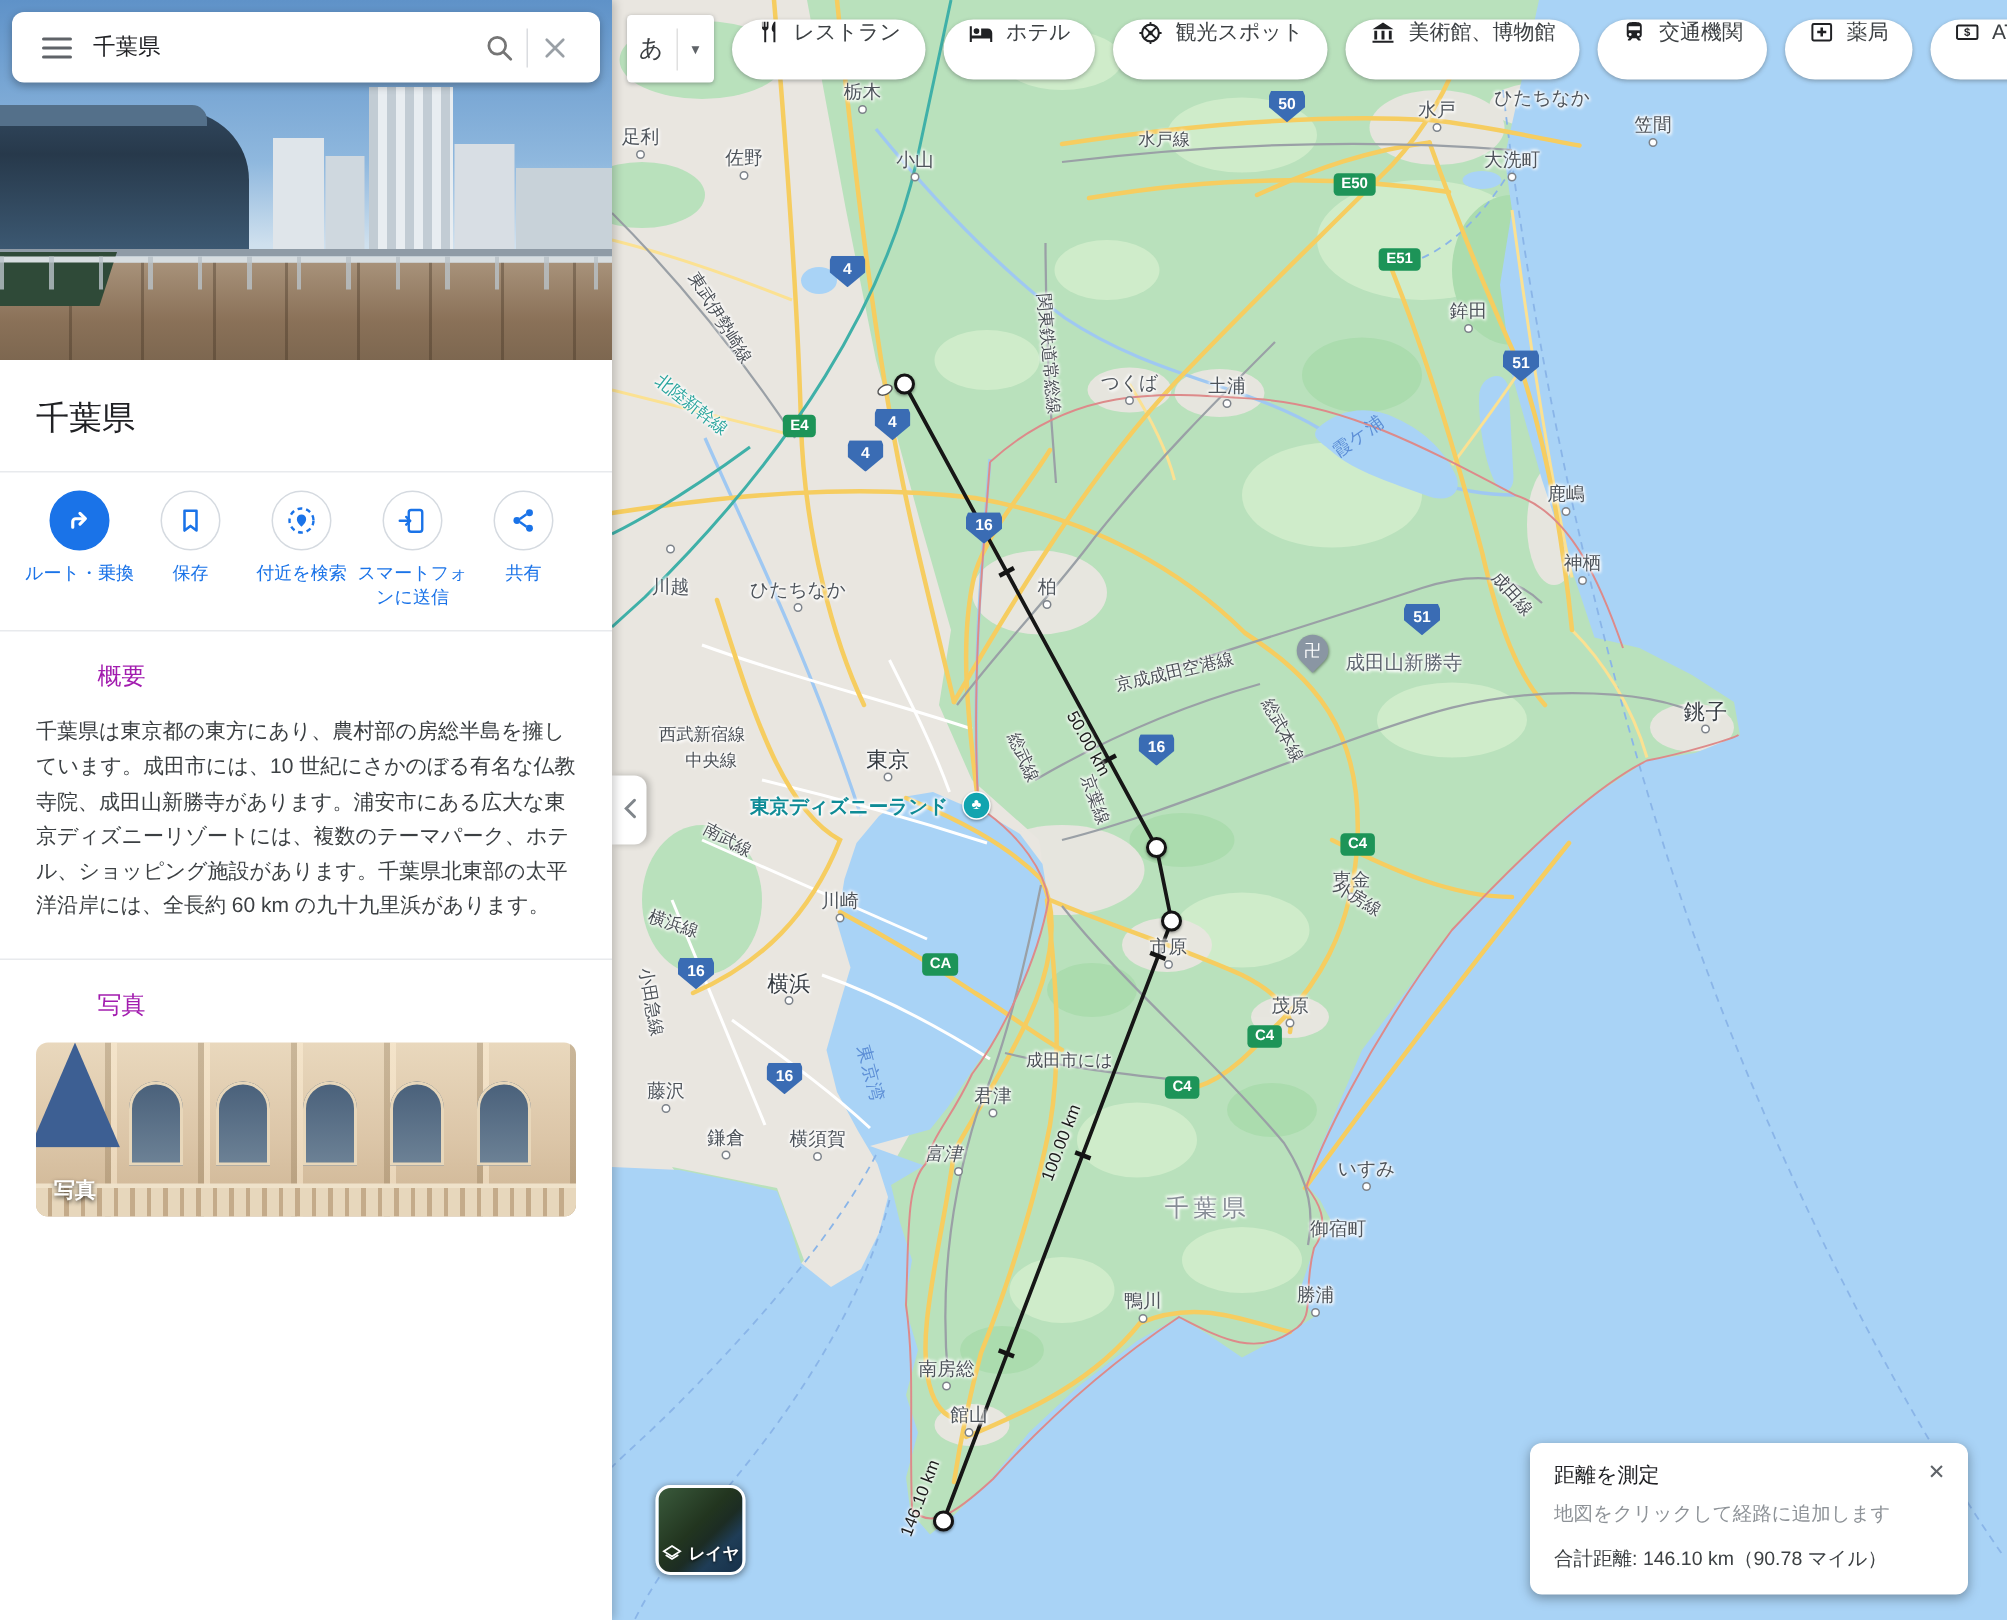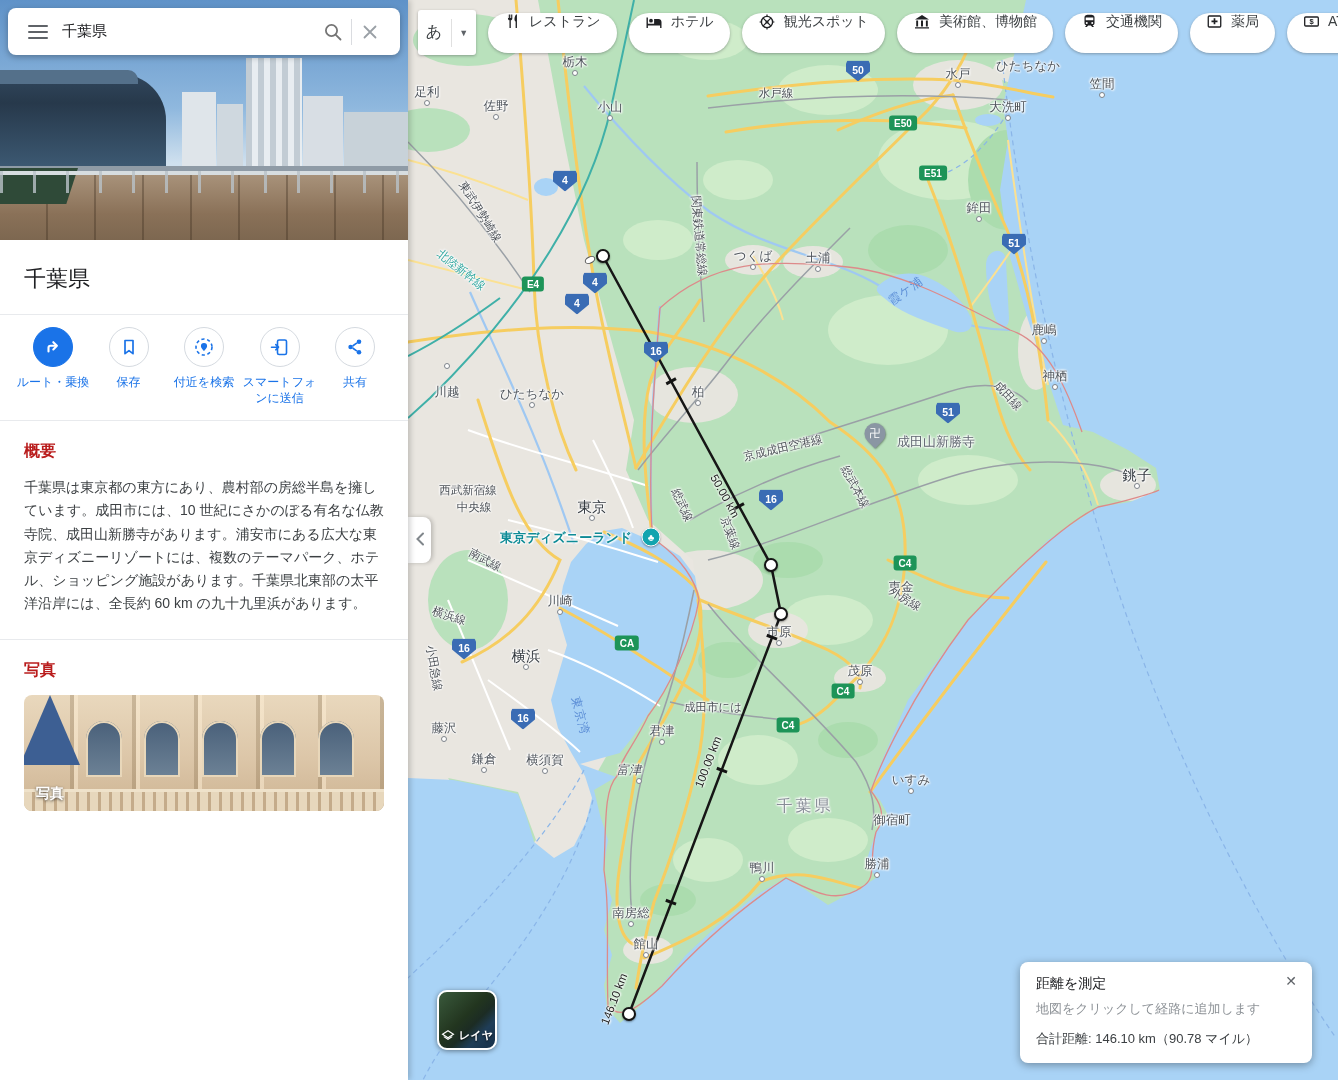--- a/index.html
+++ b/index.html
@@ -29,26 +29,26 @@
       box-shadow:0 2px 6px rgba(0,0,0,.3); display:flex; align-items:center; padding:0 12px; z-index:5; }
   .hamb { width:20px; height:14px; display:flex; flex-direction:column; justify-content:space-between; background:none; border:none; cursor:pointer; margin:0 14px 0 8px; }
   .hamb span { display:block; height:2px; background:#5f6368; border-radius:1px; }
   .searchbar input { flex:1; border:none; outline:none; font-size:15px; color:#202124; font-family:inherit; background:transparent; }
   .sbtn { background:none; border:none; cursor:pointer; display:flex; align-items:center; justify-content:center; width:36px; height:36px; }
   .sdiv { width:1px; height:26px; background:#dadce0; }
 
   .place-body { position:absolute; top:240px; left:0; width:408px; }
   .ptitle { font-size:22px; font-weight:400; color:#202124; padding:24px 24px 20px; }
   .divider { height:1px; background:#e8eaed; }
-  .actions { display:flex; justify-content:space-between; padding:12px 16px 14px; }
+  .actions { display:flex; justify-content:flex-start; padding:12px 16px 14px; }
   .action { display:flex; flex-direction:column; align-items:center; gap:7px; background:none; border:none; width:74px; font-size:12px; color:#1a73e8; font-family:inherit; cursor:pointer; line-height:1.35; }
   .action .circ { width:40px; height:40px; border-radius:50%; border:1px solid #d5dae0; display:flex; align-items:center; justify-content:center; background:#fff; }
   .action.primary .circ { background:#1a73e8; border-color:#1a73e8; }
   .sect { padding:20px 24px 24px; }
-  .sect h2 { font-size:16px; font-weight:700; color:#b91c1c; margin-bottom:14px; }
+  .sect h2 { font-size:16px; font-weight:400; color:#a21caf; margin-bottom:14px;margin-left:41px; }
   .sect p { font-size:14px; line-height:1.65; color:#3c4043; }
   .photocard { position:relative; width:360px; height:116px; border-radius:8px; overflow:hidden; cursor:pointer;
       background:linear-gradient(180deg,#e9d8bd 0%,#dcc6a8 55%,#cdb493 100%); }
   .photocard .cols { position:absolute; inset:0; background:repeating-linear-gradient(90deg,transparent 0 46px,rgba(120,95,60,.28) 46px 50px,rgba(255,240,215,.5) 50px 54px,transparent 54px 62px); }
   .photocard .spire { position:absolute; left:-4px; top:0; width:60px; height:70px; background:#3d5f93; clip-path:polygon(50% 0,100% 100%,0 100%); }
   .photocard .winrow { position:absolute; left:62px; top:26px; right:8px; height:56px; display:flex; gap:22px; }
   .photocard .win { width:36px; height:100%; border-radius:18px 18px 0 0; background:linear-gradient(180deg,#49607a,#6d8296); box-shadow:inset 0 0 0 2px #e8d7ba; }
   .photocard .balus { position:absolute; left:0; right:0; bottom:0; height:22px; background:repeating-linear-gradient(90deg,#e7d7bc 0 8px,#c4ab8a 8px 11px); border-top:3px solid #efe2ca; }
   .photolabel { position:absolute; left:12px; bottom:8px; color:#fff; font-size:14px; font-weight:700; text-shadow:0 1px 3px rgba(0,0,0,.7); }
 

